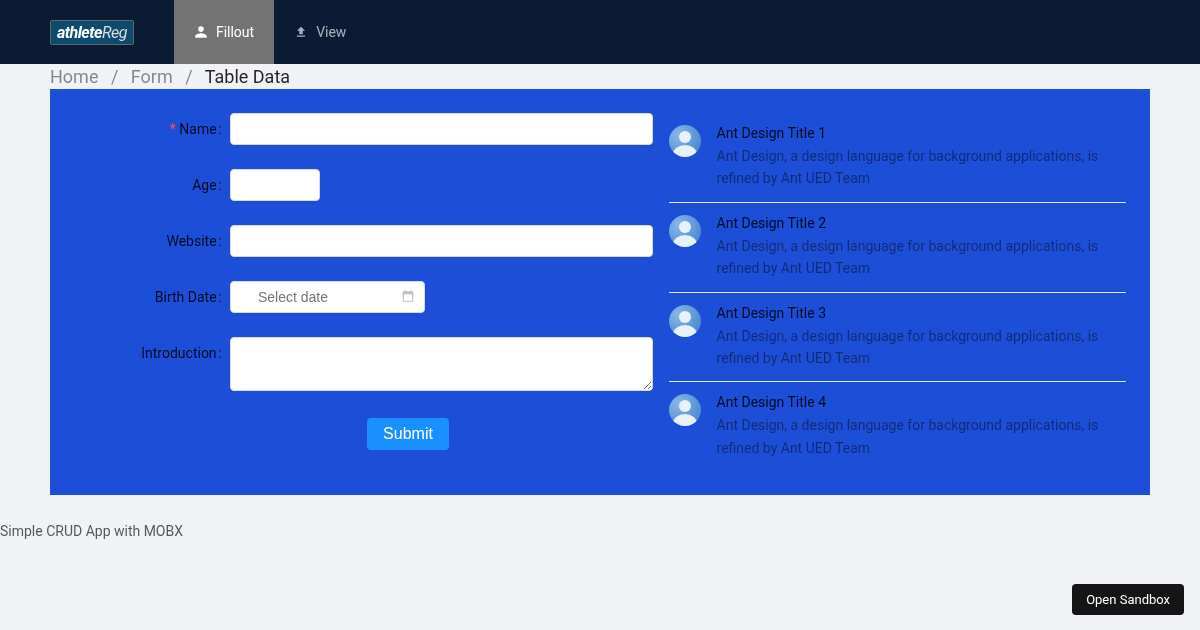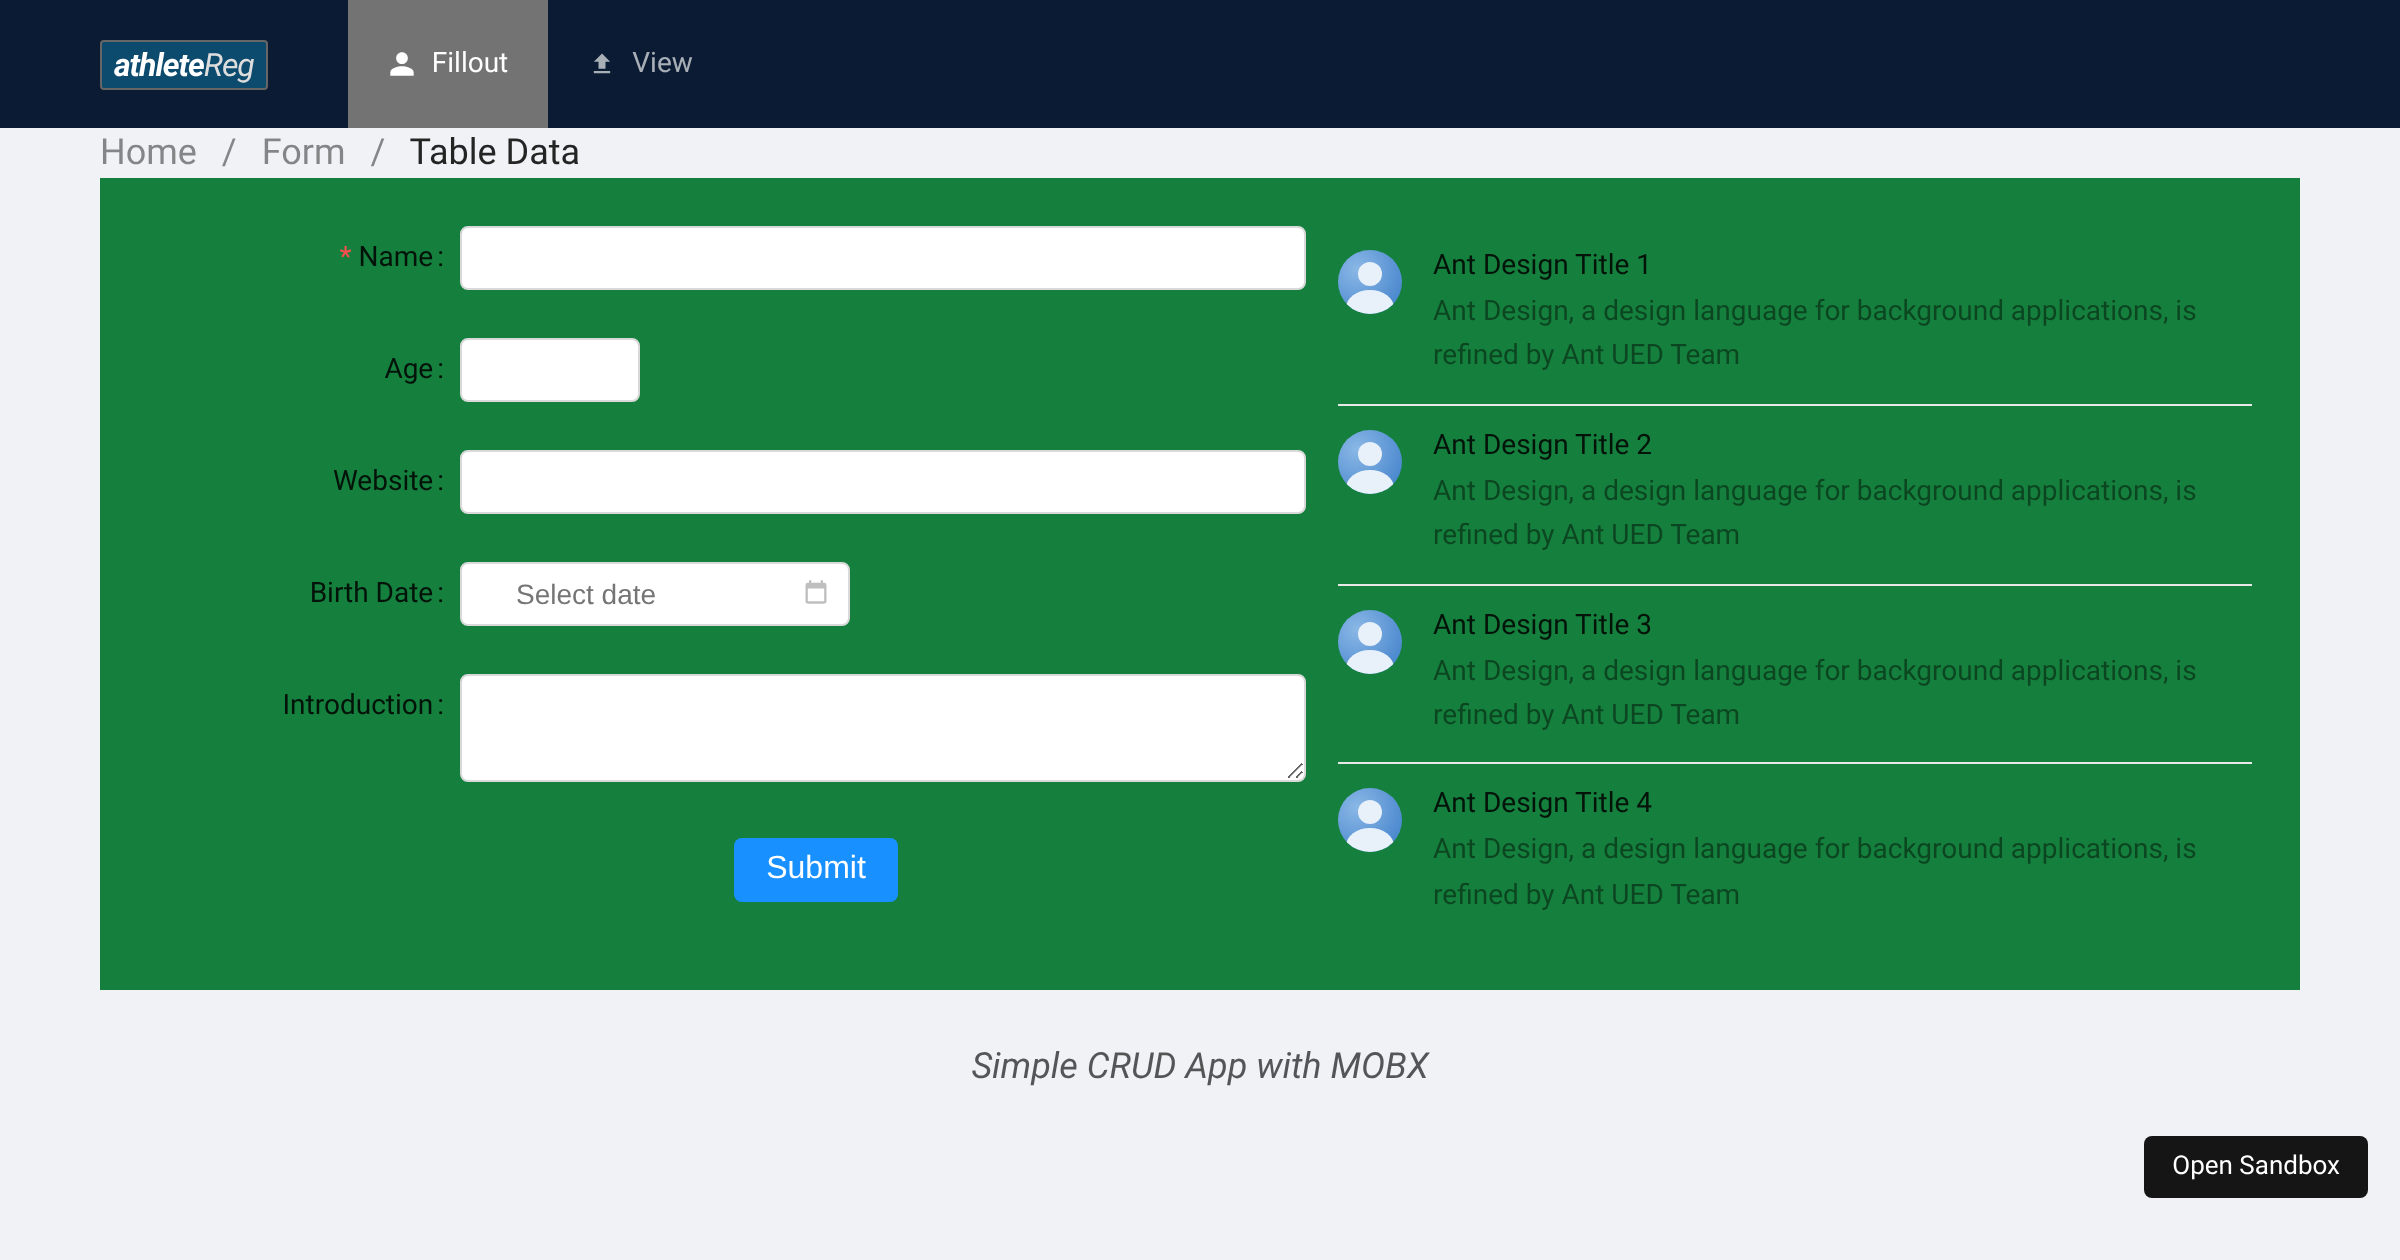--- a/index.html
+++ b/index.html
@@ -53,21 +53,21 @@
 }
 .nav-icon { width: 14px; height: 14px; fill: currentColor; }
 .breadcrumb {
   padding: 2px 50px;
   font-size: 18px;
 }
 .breadcrumb .bc-item { color: rgba(0,0,0,0.45); }
 .breadcrumb .bc-item.current { color: rgba(0,0,0,0.85); }
 .breadcrumb .sep { margin: 0 8px; color: rgba(0,0,0,0.45); }
 .card {
-  background: #15803d;
+  background: #1d4ed8;
   margin: 0 50px;
   padding: 24px 24px 24px 0;
   display: flex;
   gap: 0;
 }
 .form-area {
   flex: 0 0 56%;
   padding-left: 20px;
 }
 .form-row {
@@ -154,29 +154,28 @@
   content: "";
   position: absolute;
   bottom: -6px; left: 4px;
   width: 24px; height: 18px;
   background: #e8f0fa;
   border-radius: 50% 50% 0 0;
 }
 .list-title { color: rgba(0,0,0,0.85); margin-bottom: 4px; }
 .list-desc { color: rgba(0,0,0,0.45); line-height: 1.6; }
 .footer {
-  text-align: center;
+  text-align: left;
   padding: 28px 0 0;
   color: rgba(0,0,0,0.65);
-  font-size: 18px;
-  font-style: italic;
+  font-size: 14px;
 }
 .sandbox-btn {
   position: absolute;
-  bottom: 31px;
+  bottom: 15px;
   right: 16px;
   background: #151515;
   color: #fff;
   border-radius: 4px;
   padding: 8px 14px;
   font-size: 13px;
   cursor: pointer;
 }
 </style>
 </head>

